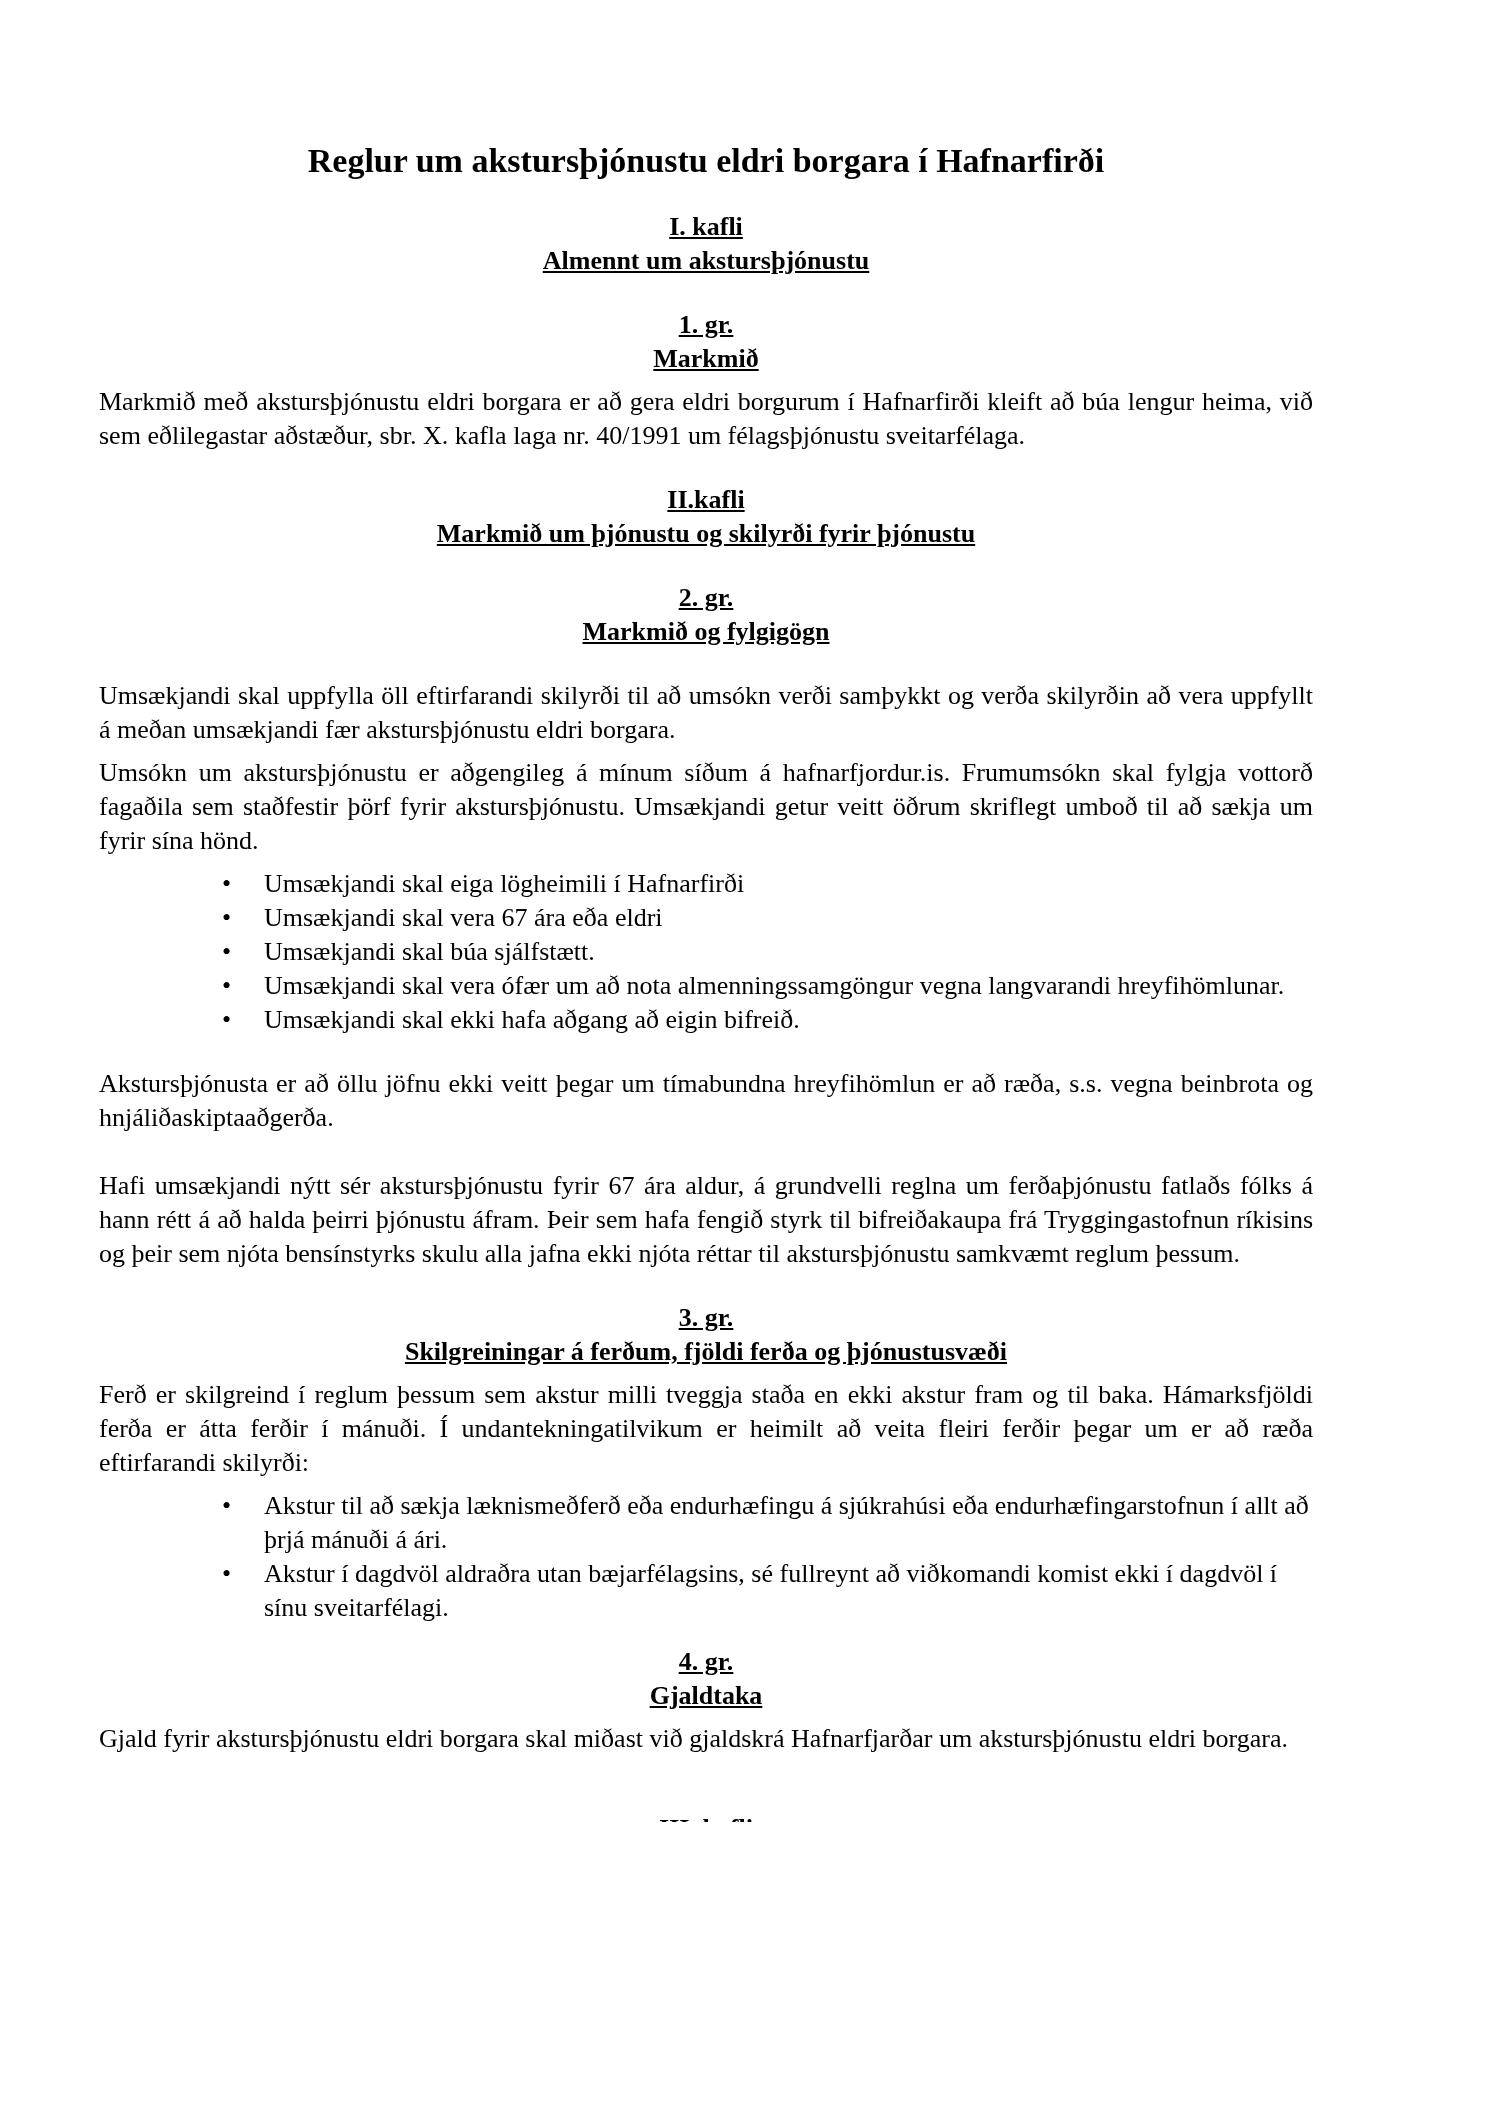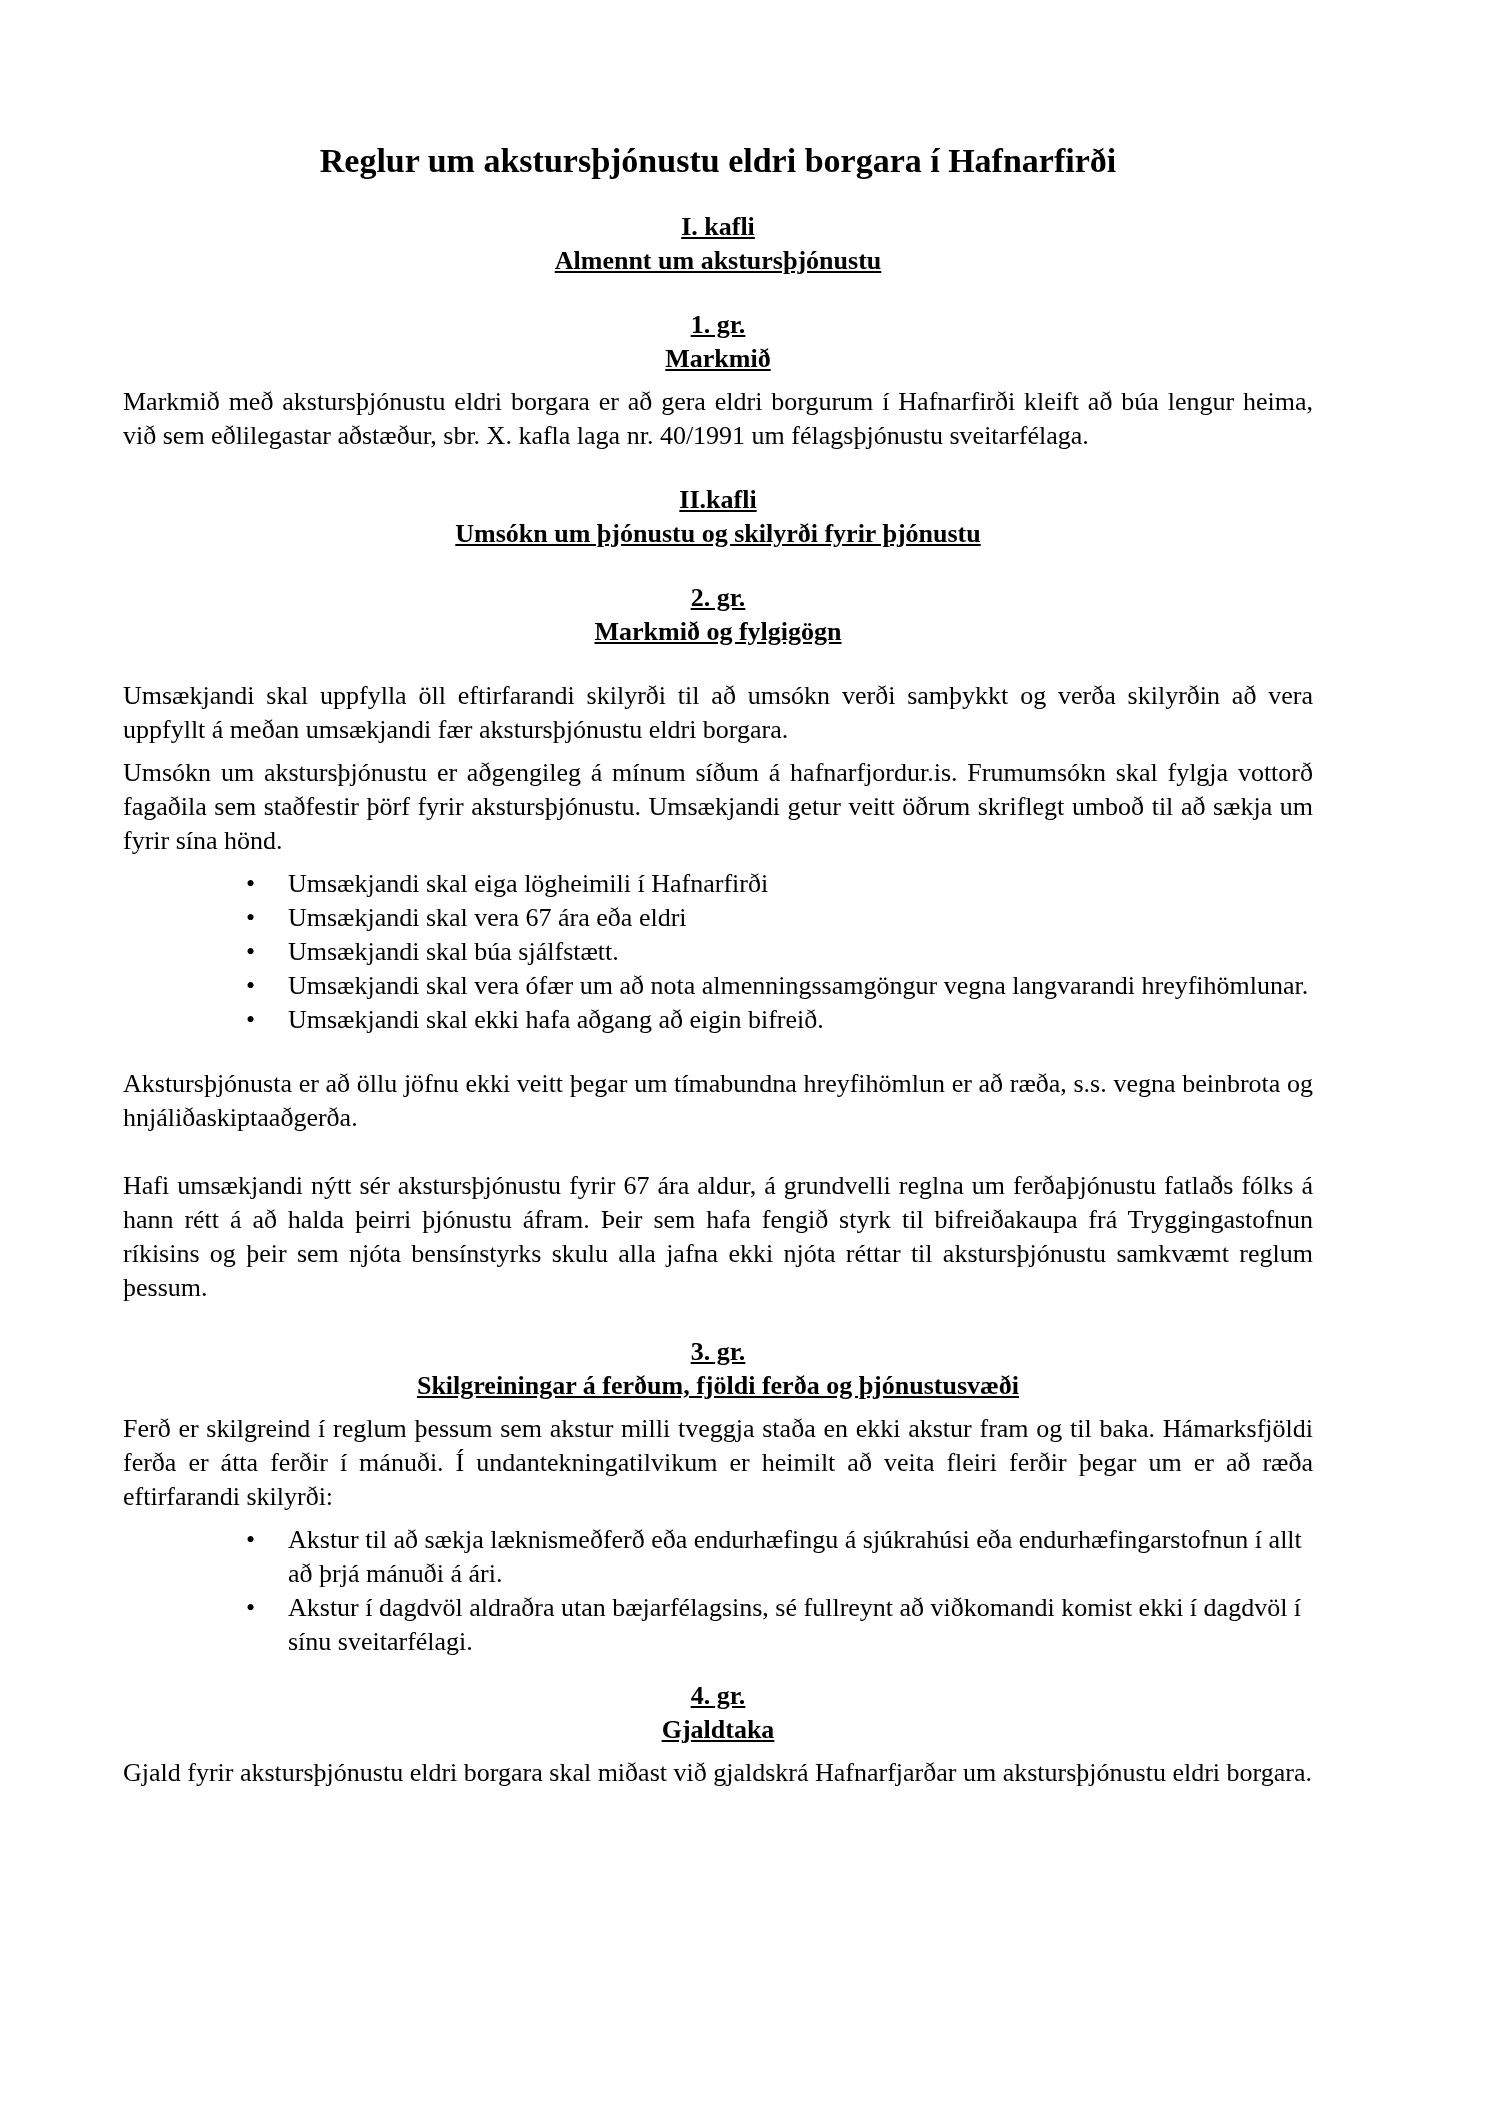--- a/index.html
+++ b/index.html
@@ -13,21 +13,21 @@
     color: #000000;
     font-family: "Liberation Serif", "DejaVu Serif", serif;
     font-size: 26px;
     line-height: 34px;
   }
   .page {
     position: relative;
     width: 1500px;
     height: 1822px;
     box-sizing: border-box;
-    padding: 140px 178px 0 114px;
+    padding: 140px 178px 0 90px;
     overflow: hidden;
     background: #ffffff;
   }
   .doc-title {
     margin: 0;
     font-size: 34px;
     line-height: 42px;
     font-weight: bold;
     text-align: center;
   }
@@ -78,21 +78,21 @@
   <h1 class="doc-title">Reglur um akstursþjónustu eldri borgara í Hafnarfirði</h1>
 
   <div class="heading mt28">I. kafli</div>
   <div class="heading">Almennt um akstursþjónustu</div>
 
   <div class="heading mt30">1. gr.</div>
   <div class="heading">Markmið</div>
   <p class="para">Markmið með akstursþjónustu eldri borgara er að gera eldri borgurum í Hafnarfirði kleift að búa lengur heima, við sem eðlilegastar aðstæður, sbr. X. kafla laga nr. 40/1991 um félagsþjónustu sveitarfélaga.</p>
 
   <div class="heading mt30">II.kafli</div>
-  <div class="heading">Umsókn um þjónustu og skilyrði fyrir þjónustu</div>
+  <div class="heading">Markmið um þjónustu og skilyrði fyrir þjónustu</div>
 
   <div class="heading mt30">2. gr.</div>
   <div class="heading">Markmið og fylgigögn</div>
   <p class="para mt30">Umsækjandi skal uppfylla öll eftirfarandi skilyrði til að umsókn verði samþykkt og verða skilyrðin að vera uppfyllt á meðan umsækjandi fær akstursþjónustu eldri borgara.</p>
   <p class="para">Umsókn um akstursþjónustu er aðgengileg á mínum síðum á hafnarfjordur.is. Frumumsókn skal fylgja vottorð fagaðila sem staðfestir þörf fyrir akstursþjónustu. Umsækjandi getur veitt öðrum skriflegt umboð til að sækja um fyrir sína hönd.</p>
 
   <div class="brow">
     <span class="bmark">•</span>
     <span class="btext">Umsækjandi skal eiga lögheimili í Hafnarfirði</span>
   </div>

